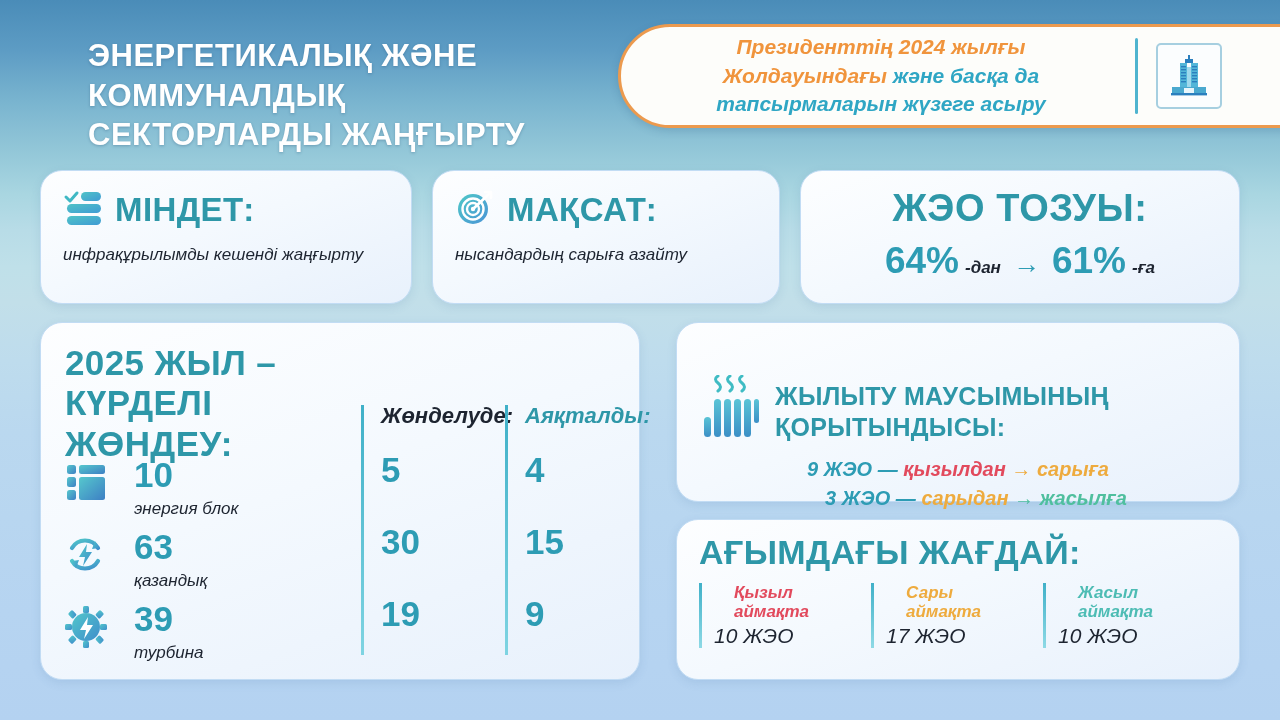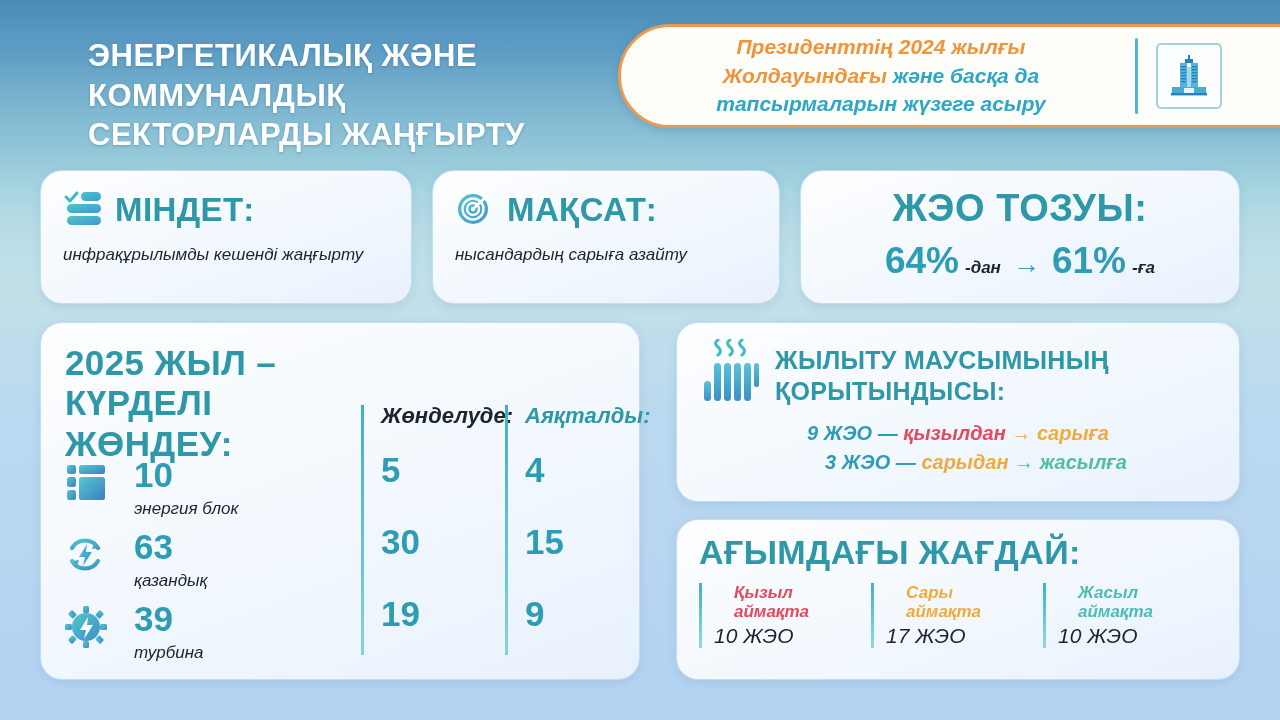--- a/index.html
+++ b/index.html
@@ -190,21 +190,21 @@
     color: #2d9cb4;
     font-size: 35px;
     font-weight: bold;
     height: 72px;
     line-height: 1.05;
   }
   .col-vals { margin-top: 25px; }
 
   
   #card-heating { left: 676px; top: 322px; width: 564px; height: 180px; padding: 16px 22px; }
-  .heating-head { display: flex; align-items: flex-start; gap: 14px; }
+  .heating-head { display: flex; align-items: flex-start; gap: 14px; margin-top: 36px; }
   .heating-title {
     color: #2e97a8;
     font-size: 25px;
     font-weight: bold;
     line-height: 1.22;
     letter-spacing: .3px;
     padding-top: 6px;
   }
   .heating-lines { margin-top: 10px; text-align: center; }
   .heat-line {

